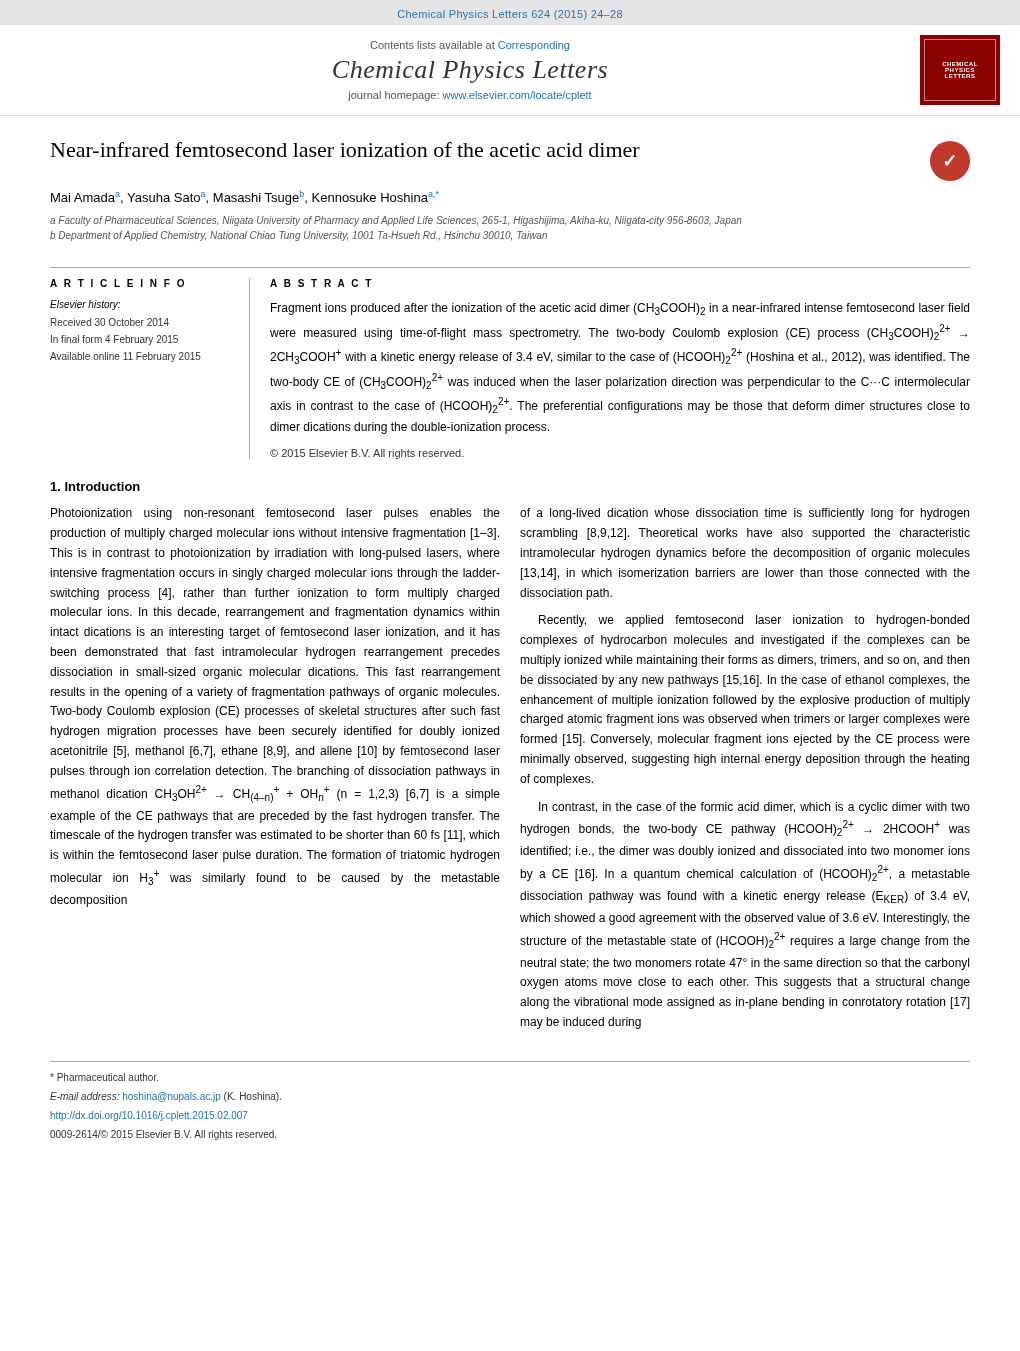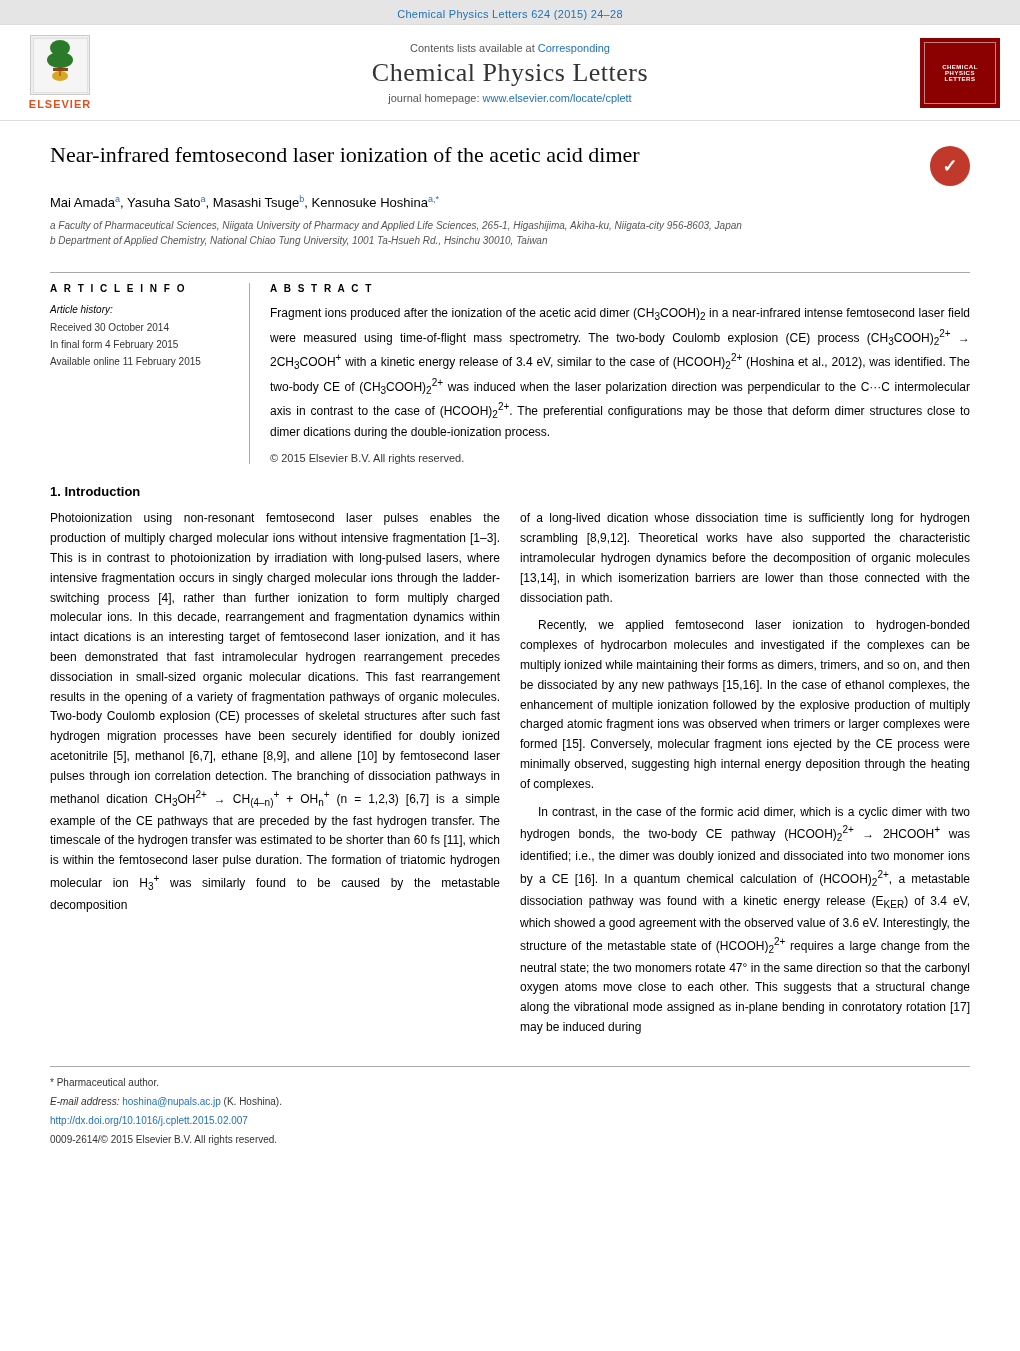--- a/index.html
+++ b/index.html
@@ -70,20 +70,21 @@
       margin-bottom: 4px;
     }
     .sciencedirect-link {
       color: #2272b8;
       text-decoration: none;
     }
     .journal-title-header {
       font-family: 'Times New Roman', Times, serif;
       font-size: 26px;
       color: #333;
+      font-style: italic;
       letter-spacing: 0.5px;
     }
     .journal-homepage-line {
       font-family: Arial, sans-serif;
       font-size: 11px;
       color: #555;
       margin-top: 4px;
     }
     .homepage-link {
       color: #2272b8;
@@ -296,36 +297,20 @@
     }
   </style>
 </head>
 <body>
 
 <div class="top-banner">
   <span class="journal-name-top">Chemical Physics Letters 624 (2015) 24–28</span>
 </div>
 
 <div class="header">
-  <div class="elsevier-logo">
-    <div class="elsevier-logo-img">
-      <svg width="55" height="55" viewBox="0 0 55 55">
-        <rect width="55" height="55" fill="#f5f5f5" stroke="#ccc"></rect>
-
-        <rect x="25" y="5" width="5" height="25" fill="#2a7a2a"></rect>
-        <ellipse cx="27" cy="10" rx="10" ry="8" fill="#2a7a2a"></ellipse>
-        <ellipse cx="27" cy="22" rx="13" ry="8" fill="#2a7a2a"></ellipse>
-        <rect x="20" y="30" width="15" height="3" fill="#8B4513"></rect>
-
-        <ellipse cx="27" cy="38" rx="8" ry="5" fill="#DAA520"></ellipse>
-        <line x1="27" y1="33" x2="27" y2="38" stroke="#8B4513" stroke-width="1"></line>
-      </svg>
-    </div>
-    <div class="elsevier-text">ELSEVIER</div>
-  </div>
 
   <div class="header-center">
     <div class="sciencedirect-line">
       <span>Contents lists available at</span>
       <a class="sciencedirect-link" href="#">Corresponding</a>
     </div>
     <div class="journal-title-header">Chemical Physics Letters</div>
     <div class="journal-homepage-line">
       <span>journal homepage:</span>
       <a class="homepage-link" href="#">www.elsevier.com/locate/cplett</a>
@@ -361,21 +346,21 @@
   <div class="affiliations">
     <div>a Faculty of Pharmaceutical Sciences, Niigata University of Pharmacy and Applied Life Sciences, 265-1, Higashijima, Akiha-ku, Niigata-city 956-8603, Japan</div>
     <div>b Department of Applied Chemistry, National Chiao Tung University, 1001 Ta-Hsueh Rd., Hsinchu 30010, Taiwan</div>
   </div>
 
   <hr class="divider">
 
   <div class="two-col">
     <div class="article-info">
       <div class="info-heading">A R T I C L E   I N F O</div>
-      <div class="info-subheading">Article history:</div>
+      <div class="info-subheading">Elsevier history:</div>
       <div class="info-dates">
         <div>Received 30 October 2014</div>
         <div>In final form 4 February 2015</div>
         <div>Available online 11 February 2015</div>
       </div>
     </div>
 
     <div class="abstract-section">
       <div class="abstract-heading">A B S T R A C T</div>
       <div class="abstract-text">

